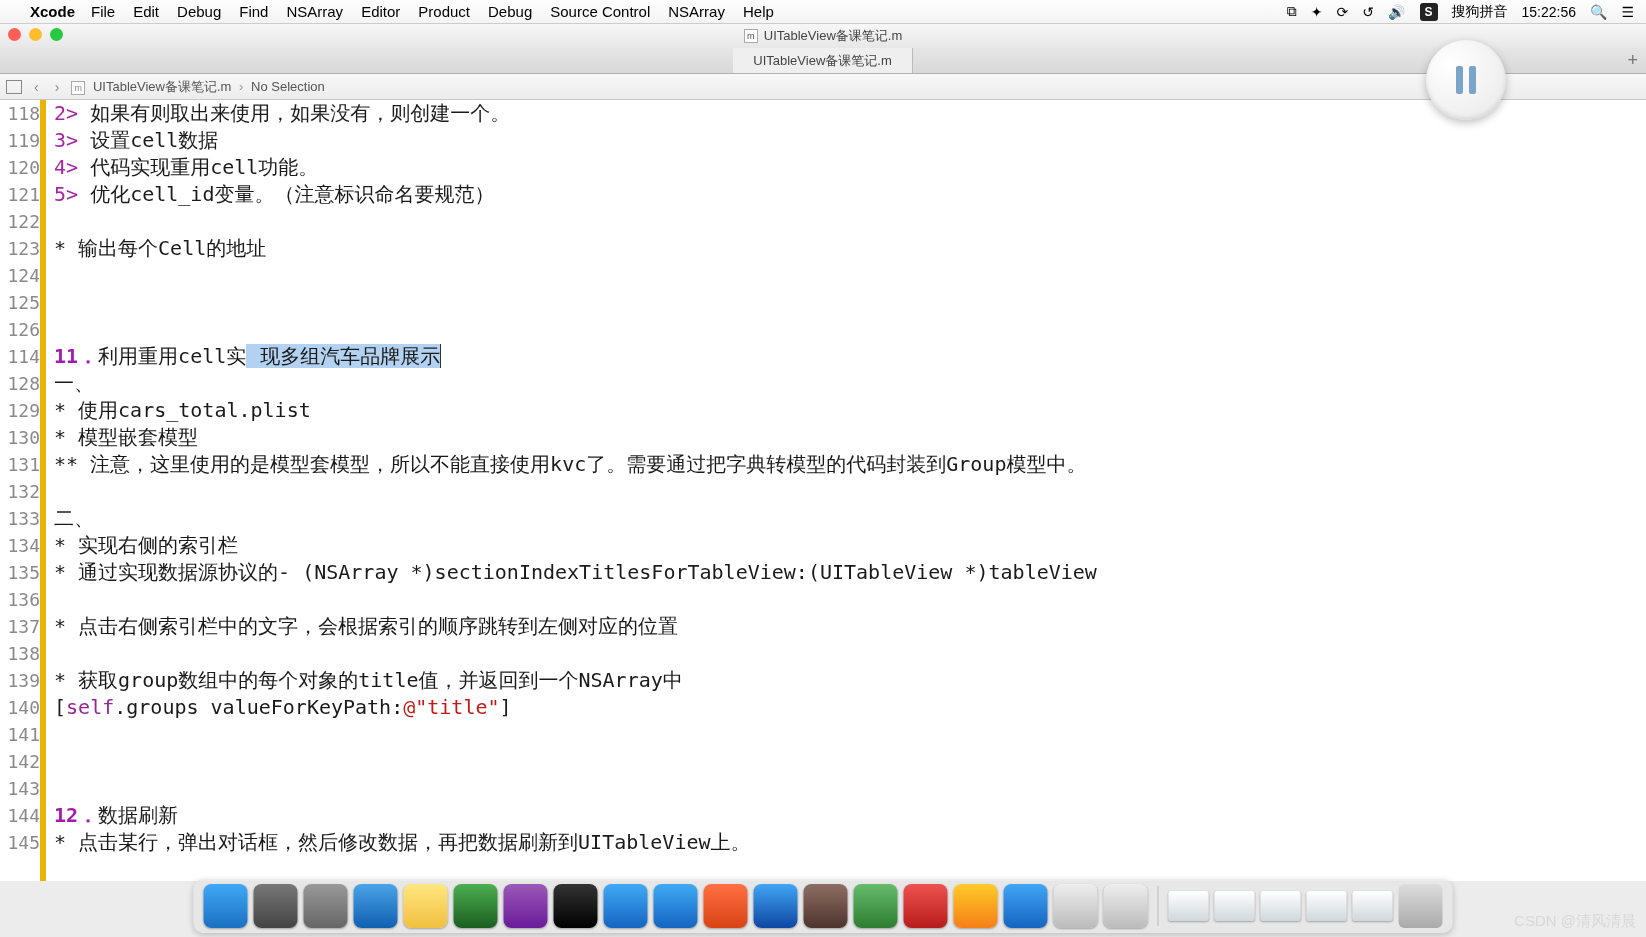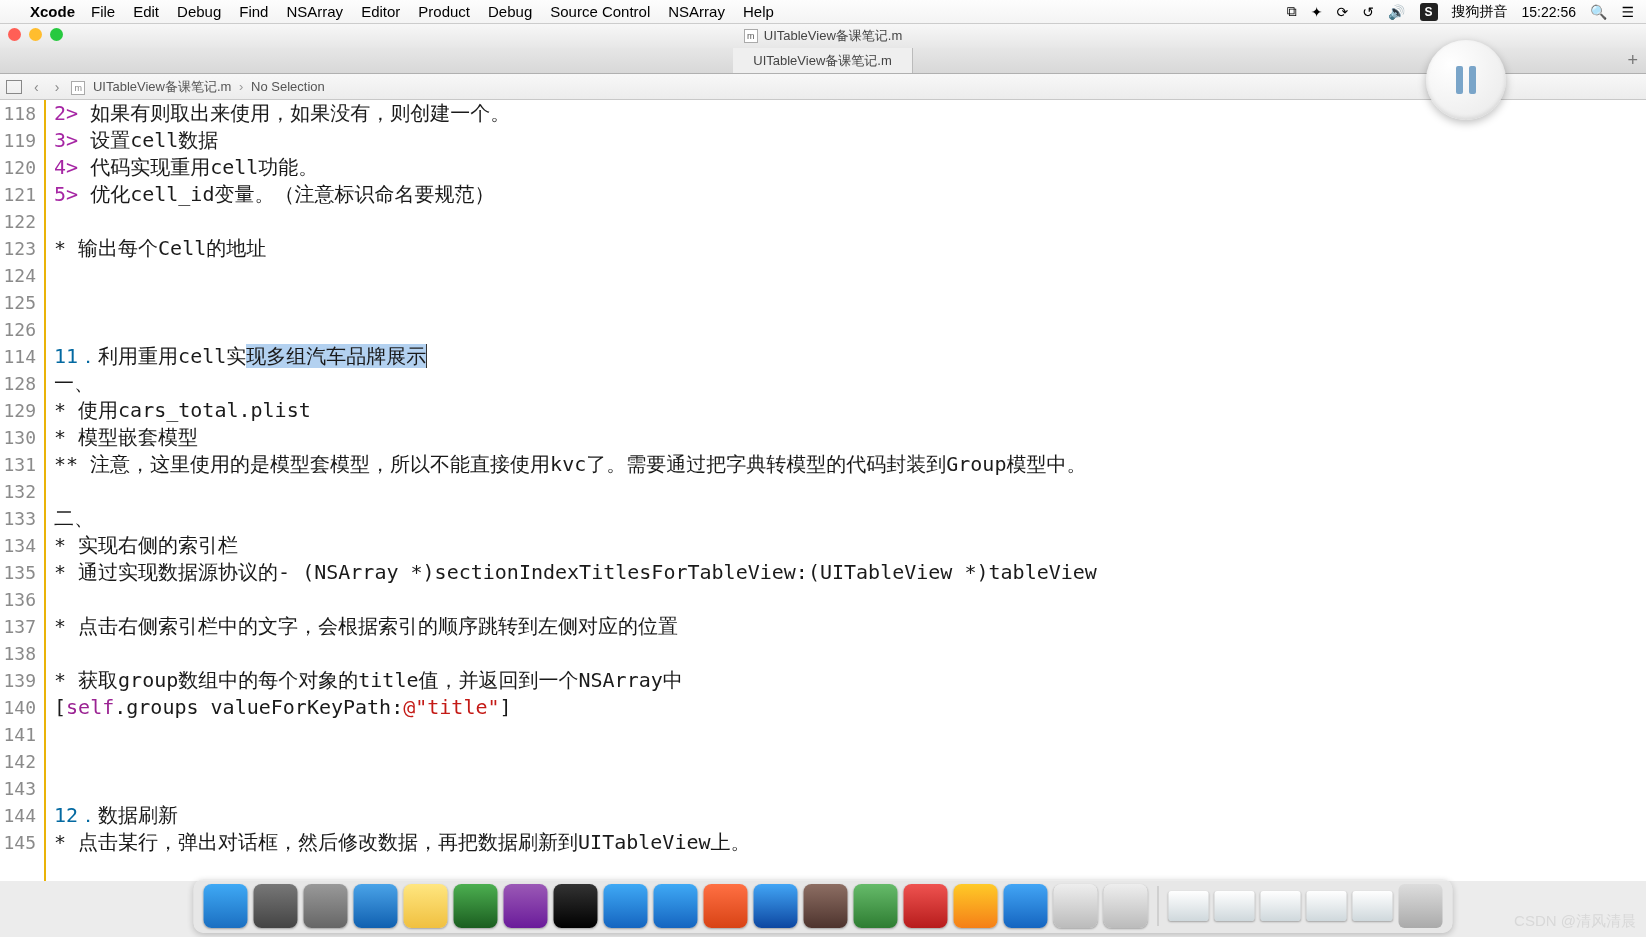--- a/index.html
+++ b/index.html
@@ -106,40 +106,39 @@
 .editor {
   display: flex;
   background: #fff;
   height: calc(100% - 24px - 24px - 26px - 26px - 56px);
   overflow: hidden;
 }
 .gutter {
   width: 46px;
   background: #fff;
   text-align: right;
-  padding-right: 8px;
   font-family: Menlo, monospace;
   font-size: 18px;
   color: #8a8a8a;
   line-height: 27px;
-  border-right: 2px solid #eab308;
+  border-right: 6px solid #eab308;
   user-select: none;
 }
 .code {
   flex: 1;
   font-family: Menlo, Monaco, monospace;
   font-size: 20px;
   line-height: 27px;
   white-space: pre;
   padding-left: 8px;
   color: #1a1a1a;
 }
 .code .step{color:#a626a4;font-weight:500;}
-.code .sec{color:#0369a1;font-weight:400;}
-.code .sel{background:#b3d1f0;}
+.code .sec{color:#a21caf;font-weight:700;}
+.code .sel{background:#b3d1f0;padding-left:14px;}
 .code .kw-self{color:#9b2393;}
 .code .at{color:#c41a16;}
 .code .str{color:#c41a16;}
 .code .cursor{border-left:1px solid #333;}
 
 
 .dock {
   position: absolute;
   bottom: 4px;
   left: 50%;

